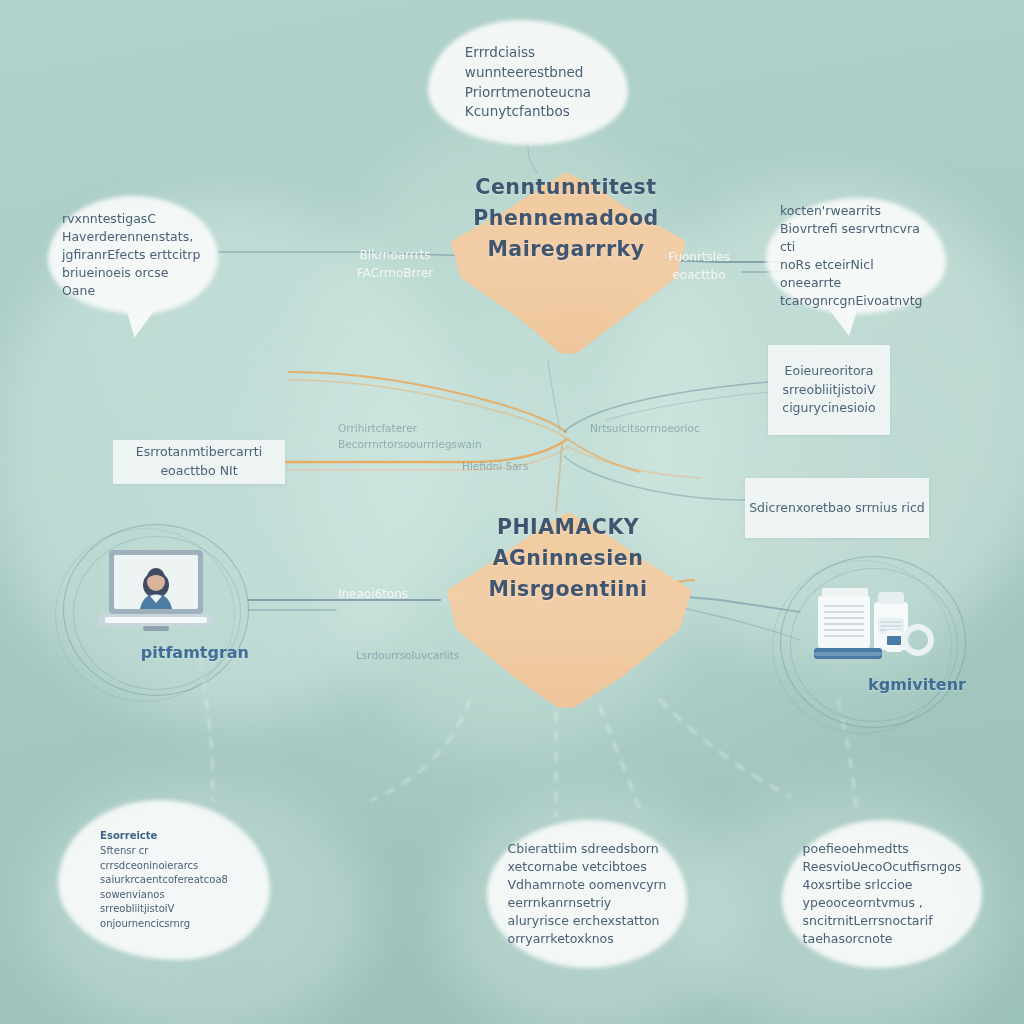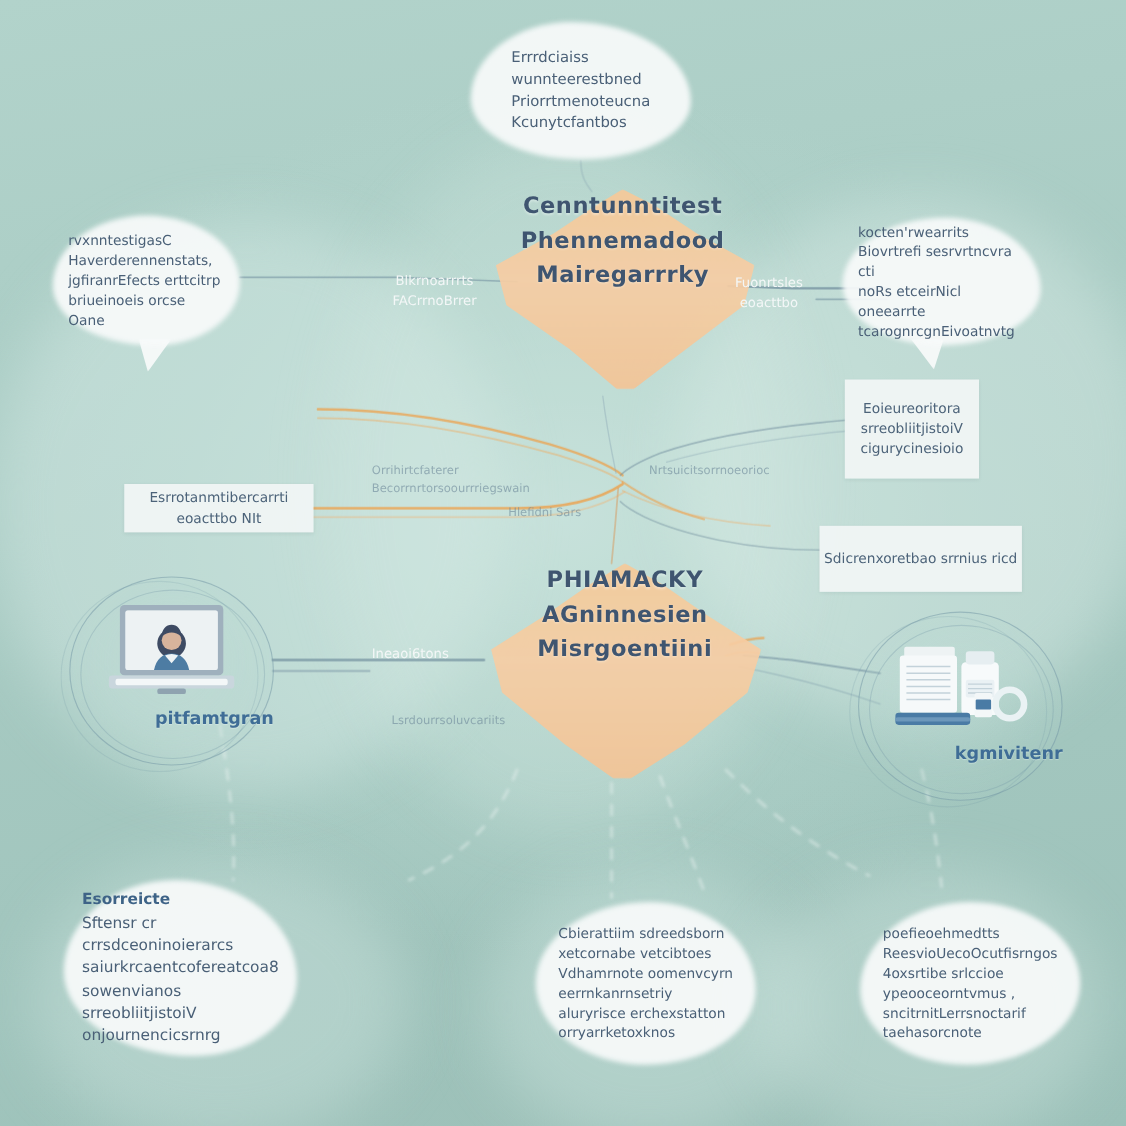--- a/index.html
+++ b/index.html
@@ -86,21 +86,21 @@
 
   #cloud-right{left:766px;top:198px;width:180px;height:116px;font-size:12.5px;}
   #cloud-right::before{border-radius:52% 48% 50% 50% / 52% 56% 44% 48%;}
   #cloud-right .tail{
     position:absolute;z-index:1;left:62px;bottom:-22px;width:30px;height:28px;
     background:rgba(247,250,250,.93);
     clip-path:polygon(0 0, 100% 0, 70% 100%);
     filter:blur(1.6px);
   }
 
-  #cloud-bl{left:58px;top:800px;width:212px;height:160px;font-size:14px;}
+  #cloud-bl{left:58px;top:800px;width:212px;height:160px;font-size:10px;}
   #cloud-bl::before{border-radius:48% 52% 44% 56% / 52% 56% 44% 48%;}
   #cloud-bm{left:487px;top:820px;width:200px;height:148px;font-size:12.5px;}
   #cloud-bm::before{border-radius:52% 48% 50% 50% / 50% 54% 46% 50%;}
   #cloud-br{left:782px;top:820px;width:200px;height:148px;font-size:12.5px;}
   #cloud-br::before{border-radius:50% 50% 52% 48% / 54% 50% 50% 46%;}
 
   
   .chip{
     position:absolute;
     background:rgba(241,245,245,.93);

